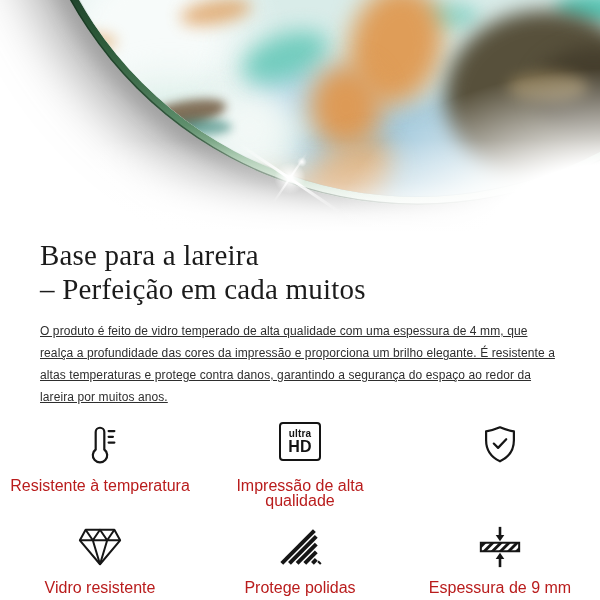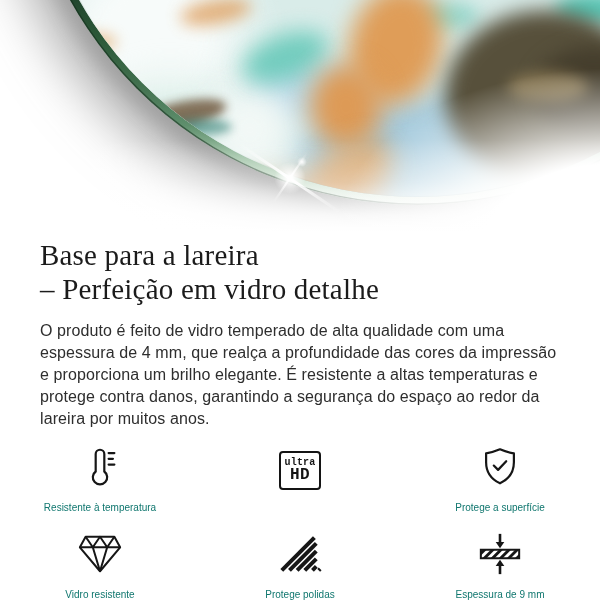--- a/index.html
+++ b/index.html
@@ -58,27 +58,27 @@
     background:linear-gradient(90deg,rgba(255,255,255,0),#fff 50%,rgba(255,255,255,0));}
   .mini-sparkle{position:absolute;left:302px;top:162px;width:10px;height:10px;margin:-5px;border-radius:50%;
     background:radial-gradient(circle,rgba(255,255,255,0.95),rgba(255,255,255,0) 70%);}
   
   .page-title{
     margin:4px 40px 12px;font-family:"Liberation Serif","DejaVu Serif",serif;
     font-weight:400;font-size:29px;line-height:34px;color:#1b1b1b;letter-spacing:.2px;
   }
   .page-title span{display:block;}
   .product-description{
-    margin:14px 40px 12px;max-width:528px;font-size:16px;line-height:22px;color:#2e2e2e;letter-spacing:.1px;
+    margin:14px 40px 12px;max-width:528px;font-size:12px;line-height:22px;color:#2e2e2e;letter-spacing:.1px;text-decoration:underline;
   }
   
   .features{display:grid;grid-template-columns:200px 200px 200px;row-gap:16px;width:600px;margin-top:14px;}
   .feature{display:flex;flex-direction:column;align-items:center;}
-  .icon-wrap{height:46px;display:flex;align-items:flex-end;justify-content:center;font-family:Liberation Mono, monospace;}
-  .feature-label{margin-top:10px;font-size:10px;line-height:15px;color:#0f766e;text-align:center;}
+  .icon-wrap{height:46px;display:flex;align-items:flex-start;justify-content:center;}
+  .feature-label{margin-top:10px;font-size:16px;line-height:15px;color:#b91c1c;text-align:center;}
   svg.fi{display:block;}
   .fi *{vector-effect:non-scaling-stroke;}
   
   .uhd-box{width:38px;height:35px;border:2.5px solid #141414;border-radius:4px;
     display:flex;flex-direction:column;align-items:center;justify-content:center;color:#141414;}
   .uhd-top{font-size:10px;font-weight:700;line-height:10px;letter-spacing:.2px;}
   .uhd-bottom{font-size:16px;font-weight:800;line-height:15px;letter-spacing:.3px;}
 </style>
 </head>
 <body>
@@ -112,21 +112,21 @@
   <div class="mini-sparkle"></div>
   <div class="sparkle">
     <div class="ray1"></div>
       <div class="ray2"></div>
       <div class="glow"></div>
   </div>
 </div>
 
 <h1 class="page-title">
   <span>Base para a lareira</span>
-  <span>– Perfeição em vidro detalhe</span>
+  <span>– Perfeição em cada muitos</span>
 </h1>
 
 <p class="product-description">O produto é feito de vidro temperado de alta qualidade com uma espessura de 4 mm, que realça a profundidade das cores da impressão e proporciona um brilho elegante. É resistente a altas temperaturas e protege contra danos, garantindo a segurança do espaço ao redor da lareira por muitos anos.</p>
 
 <div class="features">
 
   <div class="feature">
     <div class="icon-wrap">
       <svg class="fi" width="46" height="46" viewBox="0 0 48 48" fill="none" stroke="#161616" stroke-width="2.2">
         <path d="M19.5,28.7 A7.5,7.5 0 1 0 28.5,28.7 L28.5,10.5 A4.5,4.5 0 0 0 19.5,10.5 Z"></path>
@@ -136,30 +136,30 @@
     <div class="feature-label">Resistente à temperatura</div>
   </div>
 
   <div class="feature">
     <div class="icon-wrap">
       <div class="uhd-box">
         <span class="uhd-top">ultra</span>
         <span class="uhd-bottom">HD</span>
       </div>
     </div>
+    <div class="feature-label">Impressão de alta qualidade</div>
   </div>
 
   <div class="feature">
     <div class="icon-wrap">
       <svg class="fi" width="46" height="46" viewBox="0 0 48 48" fill="none" stroke="#161616" stroke-width="2.2">
         <path d="M24,5.5 C29,7.6 33.8,9 38.5,9.8 L38.5,19 C38.5,29.5 32.5,37 24,41 C15.5,37 9.5,29.5 9.5,19 L9.5,9.8 C14.2,9 19,7.6 24,5.5 Z" stroke-linejoin="round"></path>
         <path d="M17.5,22.5 L22,27 L30.5,18" stroke-linecap="round" stroke-linejoin="round"></path>
       </svg>
     </div>
-    <div class="feature-label">Protege a superfície</div>
   </div>
 
   <div class="feature">
     <div class="icon-wrap">
       <svg class="fi" width="46" height="46" viewBox="0 0 48 48" fill="none" stroke="#161616" stroke-width="2">
         <path d="M9,6 L39,6 L45,17 L24,42 L3,17 Z" stroke-linejoin="round"></path>
         <path d="M3,17 L45,17 M9,6 L16.5,17 L24,42 M39,6 L31.5,17 L24,42 M16.5,17 L24,6 L31.5,17" stroke-linejoin="round"></path>
       </svg>
     </div>
     <div class="feature-label">Vidro resistente</div>

